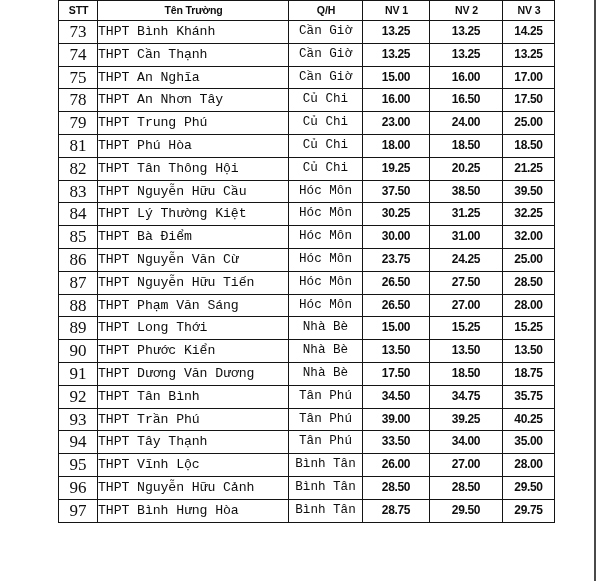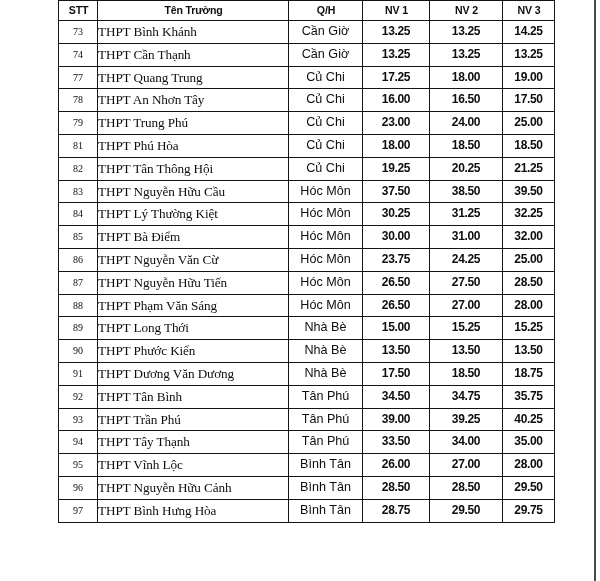--- a/index.html
+++ b/index.html
@@ -70,35 +70,35 @@
   col.c-stt   { width: 39px;  }
   col.c-name  { width: 191px; }
   col.c-qh    { width: 74px;  }
   col.c-nv1   { width: 67px;  }
   col.c-nv2   { width: 73px;  }
   col.c-nv3   { width: 52px;  }
 
   
   td.stt {
     text-align: center;
-    font-size: 10px;
+    font-size: 17px;
     font-family: "Liberation Serif", "DejaVu Serif", serif;
     margin-top: 8px;
   }
   td.name {
     text-align: left;
     padding-left: 5px;
     font-size: 13.2px;
-    font-family: Liberation Serif, serif;
+    font-family: Liberation Mono, monospace;
     letter-spacing: -0.1px;
   }
   td.qh {
     text-align: center;
     font-size: 12.6px;
-    font-family: Liberation Sans, sans-serif;
+    font-family: Liberation Mono, monospace;
   }
   td.nv {
     text-align: center;
     font-family: "Liberation Sans", "DejaVu Sans", sans-serif;
     font-weight: bold;
     font-size: 12px;
     letter-spacing: -0.35px;
   }
 </style>
 </head>
@@ -137,26 +137,26 @@
         </tr>
         <tr>
           <td class="stt">74</td>
           <td class="name">THPT Cần Thạnh</td>
           <td class="qh">Cần Giờ</td>
           <td class="nv">13.25</td>
           <td class="nv">13.25</td>
           <td class="nv">13.25</td>
         </tr>
         <tr>
-          <td class="stt">77</td>
-          <td class="name">THPT Quang Trung</td>
-          <td class="qh">Củ Chi</td>
-          <td class="nv">17.25</td>
-          <td class="nv">18.00</td>
-          <td class="nv">19.00</td>
+          <td class="stt">75</td>
+          <td class="name">THPT An Nghĩa</td>
+          <td class="qh">Cần Giờ</td>
+          <td class="nv">15.00</td>
+          <td class="nv">16.00</td>
+          <td class="nv">17.00</td>
         </tr>
         <tr>
           <td class="stt">78</td>
           <td class="name">THPT An Nhơn Tây</td>
           <td class="qh">Củ Chi</td>
           <td class="nv">16.00</td>
           <td class="nv">16.50</td>
           <td class="nv">17.50</td>
         </tr>
         <tr>

